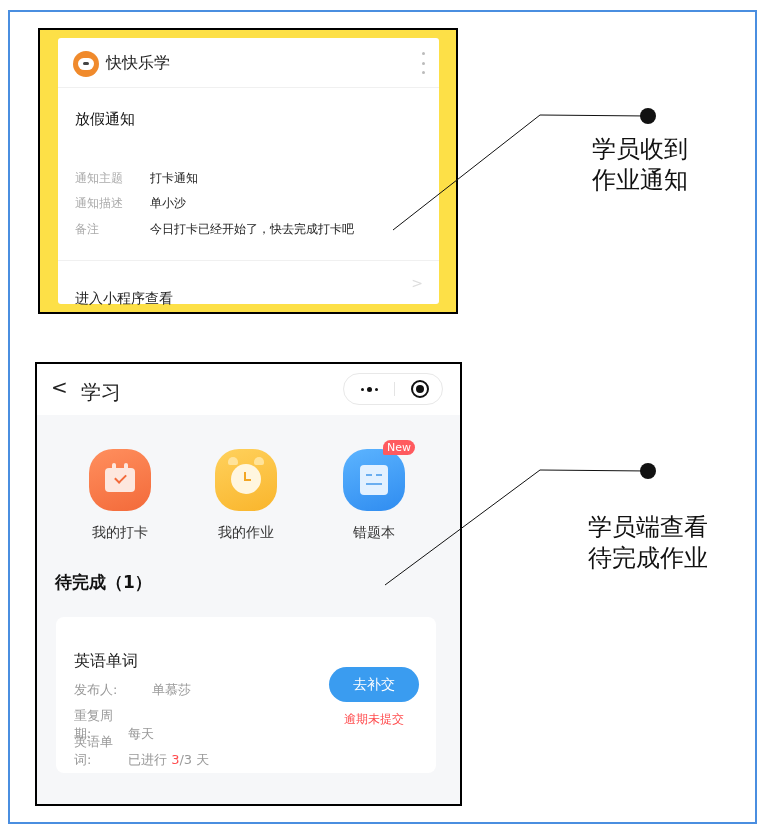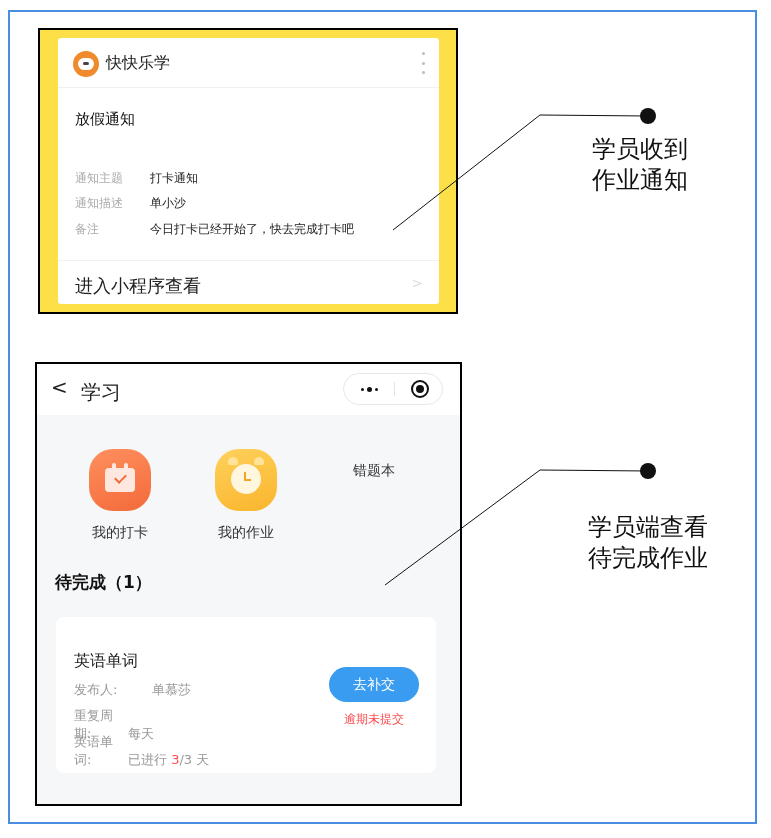--- a/index.html
+++ b/index.html
@@ -49,21 +49,21 @@
     position:absolute; left:17px; top:72px; font-size:15px; color:#111;
   }
   .field-row { position:absolute; left:17px; font-size:12px; }
   .field-label { color:#aaa; display:inline-block; width:75px; }
   .field-value { color:#222; }
   .notif-footer {
     position:absolute; left:0; top:222px; width:100%; height:44px;
     border-top:1px solid #f0f0f0; box-sizing:border-box;
   }
   .notif-footer .footer-label {
-    position:absolute; left:17px; top:13px; font-size:18px; color:#222;
+    position:absolute; left:17px; top:29px; font-size:14px; color:#222;
   }
   .notif-footer .chev {
     position:absolute; right:16px; top:14px; font-size:14px; color:#ddd;
   }
   
   .annot-text {
     position:absolute; font-size:24px; color:#111; line-height:31px; text-align:center;
   }
   svg.connectors { position:absolute; left:0; top:0; width:771px; height:838px; pointer-events:none; }
 
@@ -230,20 +230,28 @@
   </div>
   <div class="feature" style="left:159px">
     <div class="ficon yellow">
       <div class="ear l"></div>
         <div class="ear r"></div>
       <div class="clock"></div>
     </div>
     <div class="flabel">我的作业</div>
   </div>
   <div class="feature" style="left:287px">
+    <div class="ficon blue">
+      <div class="book">
+        <i style="left:6px;top:9px;width:6px"></i>
+        <i style="left:16px;top:9px;width:6px"></i>
+        <i style="left:6px;top:18px;width:16px"></i>
+      </div>
+      <span class="new-badge">New</span>
+    </div>
     <div class="flabel">错题本</div>
   </div>
 
   <div class="section-title">待完成（1）</div>
 
   <div class="task-card">
     <div class="task-name">英语单词</div>
     <div class="task-row" style="top:64px">
       <span class="lbl">发布人:</span><span>单慕莎</span>
     </div>

